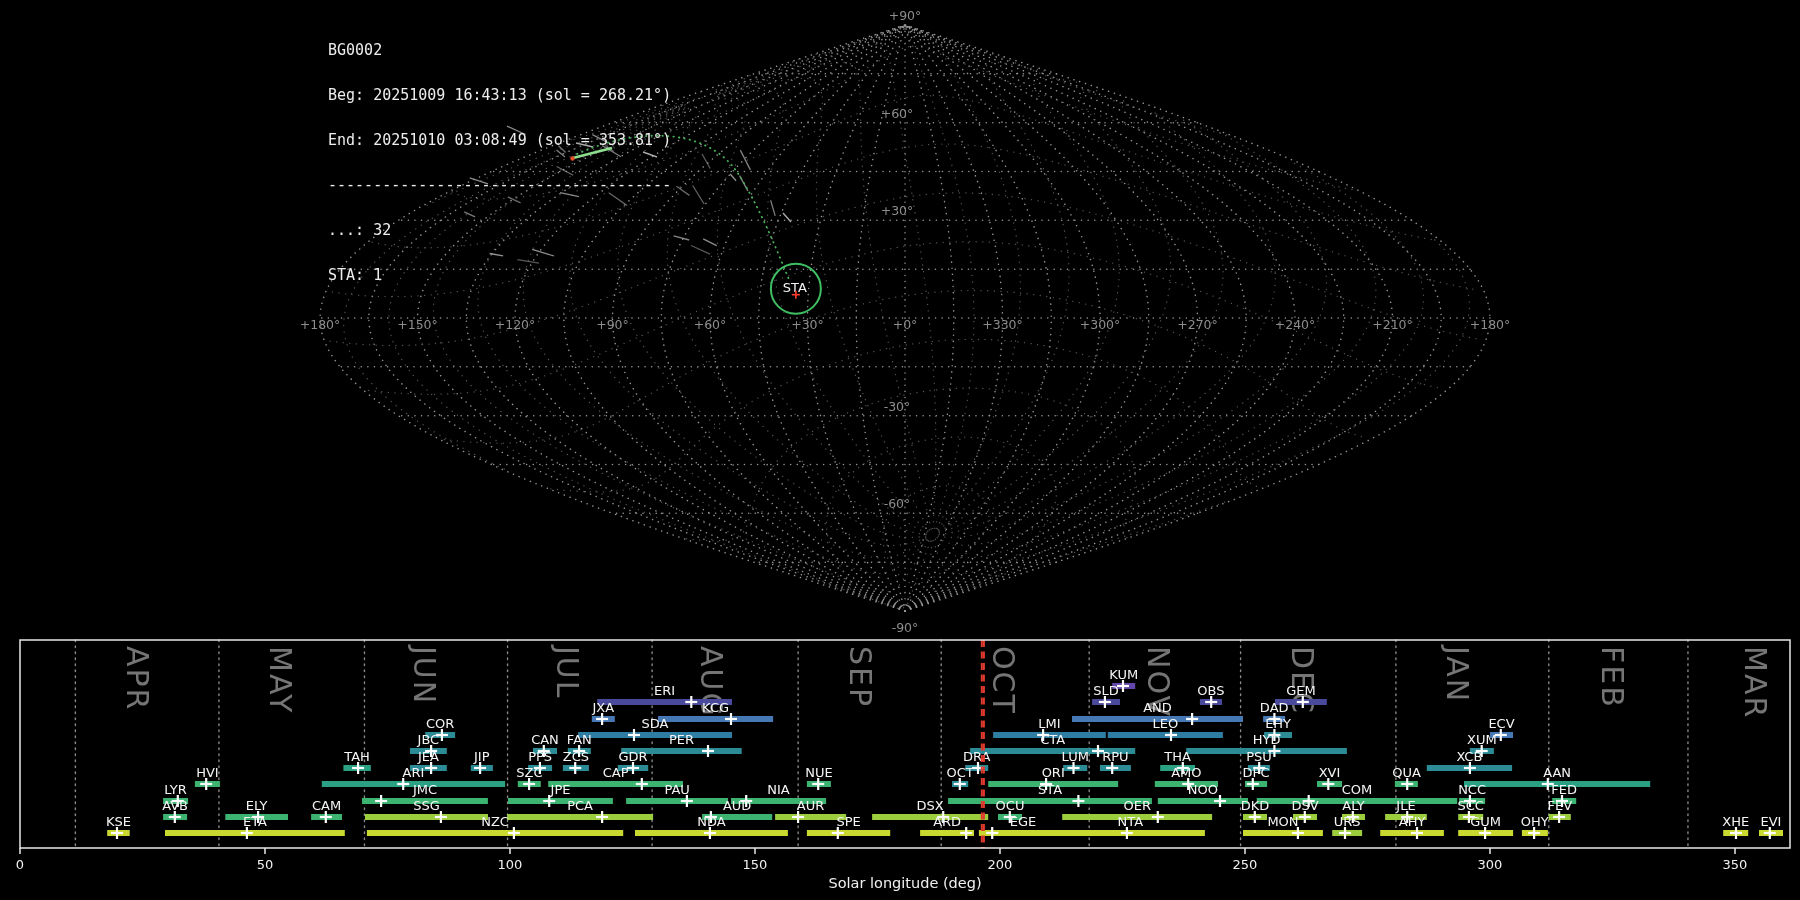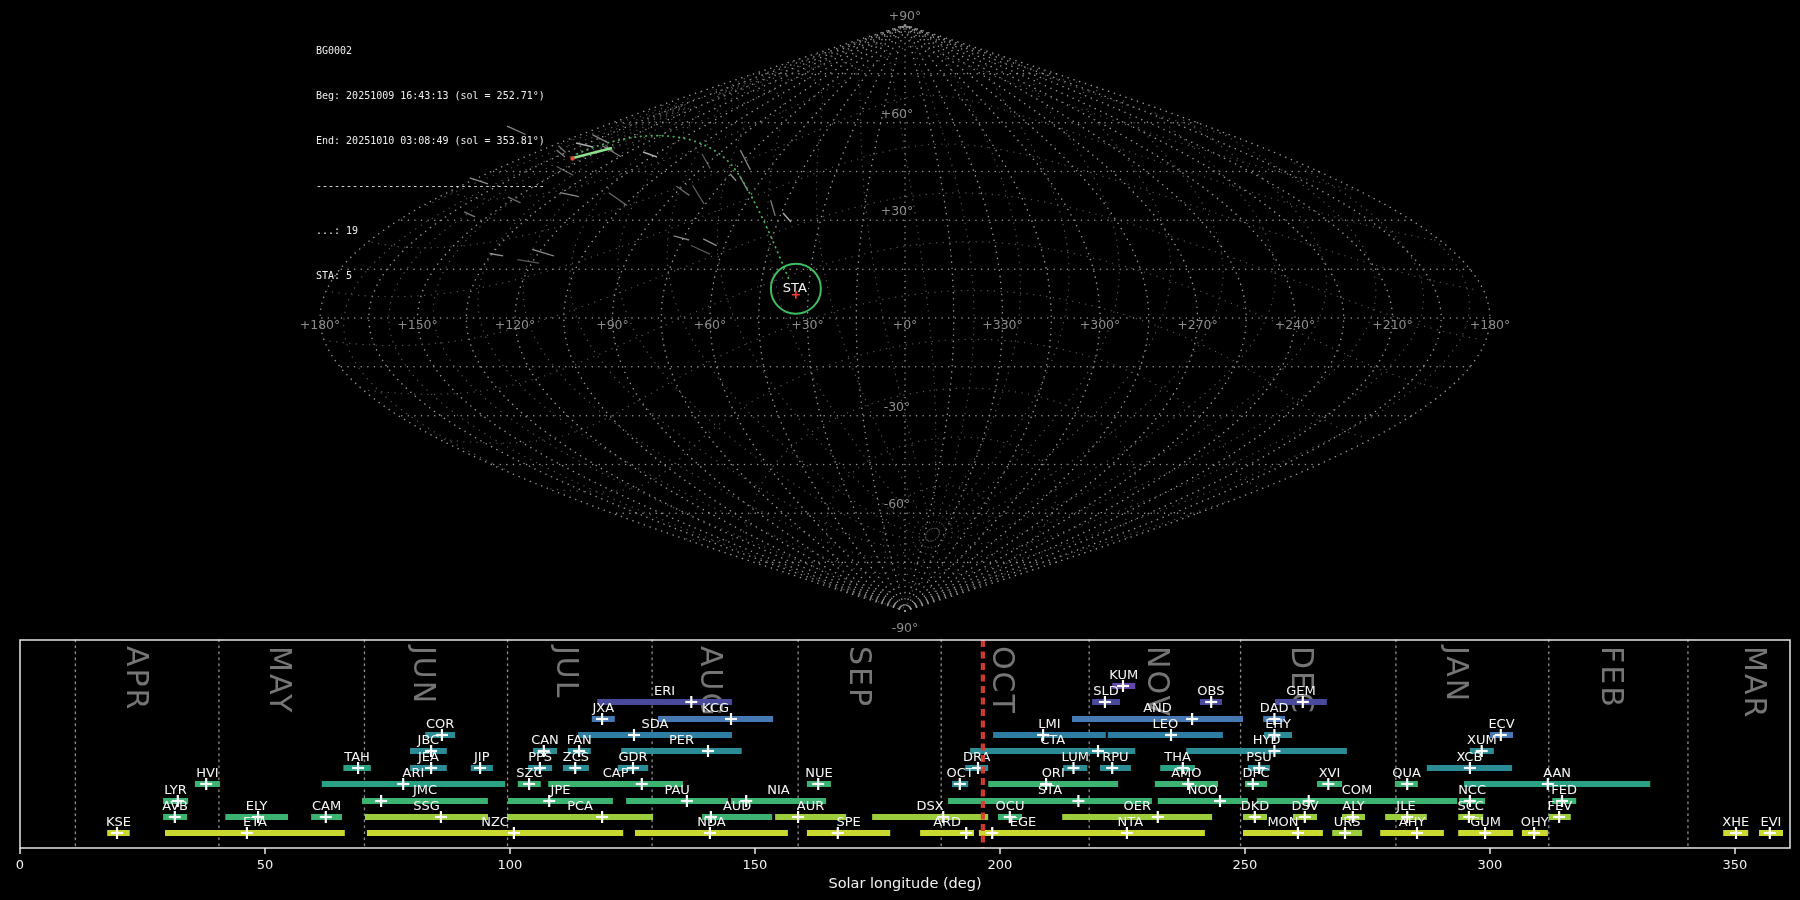--- a/index.html
+++ b/index.html
@@ -1,35 +1,35 @@
 <!DOCTYPE html>
 <html><head>
 <meta charset="utf-8">
 <style>
   html,body{margin:0;padding:0;background:#000;}
   body{width:1800px;height:900px;position:relative;overflow:hidden;
        font-family:"DejaVu Sans",sans-serif;}
   #scene{position:absolute;left:0;top:0;}
   .info-block{
-    position:absolute;left:316px;top:13px;
+    position:absolute;left:328px;top:13px;
     font-family:"DejaVu Sans Mono",monospace;
-    font-size:10px;line-height:15px;color:#ededed;
+    font-size:15px;line-height:15px;color:#ededed;
     white-space:pre;z-index:5;
   }
 </style>
 </head>
 <body>
 
 <div class="info-block">
   <div>BG0002</div>
-  <div>Beg: 20251009 16:43:13 (sol = 252.71°)</div>
+  <div>Beg: 20251009 16:43:13 (sol = 268.21°)</div>
   <div>End: 20251010 03:08:49 (sol = 353.81°)</div>
   <div>--------------------------------------</div>
-  <div>...: 19</div>
-  <div>STA: 5</div>
+  <div>...: 32</div>
+  <div>STA: 1</div>
 </div>
 
 <svg id="scene" width="1800" height="900" viewBox="0 0 1800 900">
   <g id="g-map-grid">
       <polyline fill="none" stroke-linecap="round" stroke-dasharray="0.1 6" points="905.0,611.0 925.4,604.5 945.8,598.0 966.1,591.5 986.4,585.0 1006.6,578.4 1026.6,571.9 1046.5,565.4 1066.2,558.9 1085.8,552.4 1105.1,545.9 1124.1,539.4 1142.9,532.9 1161.4,526.4 1179.6,519.8 1197.5,513.3 1215.0,506.8 1232.1,500.3 1248.9,493.8 1265.2,487.3 1281.0,480.8 1296.4,474.3 1311.4,467.8 1325.8,461.2 1339.7,454.7 1353.1,448.2 1366.0,441.7 1378.3,435.2 1390.0,428.7 1401.1,422.2 1411.6,415.7 1421.5,409.2 1430.8,402.6 1439.4,396.1 1447.4,389.6 1454.7,383.1 1461.4,376.6 1467.3,370.1 1472.6,363.6 1477.2,357.1 1481.1,350.6 1484.3,344.0 1486.8,337.5 1488.6,331.0 1489.6,324.5 1490.0,318.0 1489.6,311.5 1488.6,305.0 1486.8,298.5 1484.3,292.0 1481.1,285.4 1477.2,278.9 1472.6,272.4 1467.3,265.9 1461.4,259.4 1454.7,252.9 1447.4,246.4 1439.4,239.9 1430.8,233.4 1421.5,226.8 1411.6,220.3 1401.1,213.8 1390.0,207.3 1378.3,200.8 1366.0,194.3 1353.1,187.8 1339.7,181.3 1325.8,174.8 1311.4,168.2 1296.4,161.7 1281.0,155.2 1265.2,148.7 1248.9,142.2 1232.1,135.7 1215.0,129.2 1197.5,122.7 1179.6,116.2 1161.4,109.6 1142.9,103.1 1124.1,96.6 1105.1,90.1 1085.8,83.6 1066.2,77.1 1046.5,70.6 1026.6,64.1 1006.6,57.6 986.4,51.0 966.1,44.5 945.8,38.0 925.4,31.5 905.0,25.0" stroke="#949494" stroke-width="1.5"></polyline>
       <polyline fill="none" stroke-linecap="round" stroke-dasharray="0.1 6" points="905.0,611.0 923.7,604.5 942.4,598.0 961.1,591.5 979.6,585.0 998.1,578.4 1016.5,571.9 1034.7,565.4 1052.8,558.9 1070.7,552.4 1088.4,545.9 1105.9,539.4 1123.1,532.9 1140.1,526.4 1156.8,519.8 1173.1,513.3 1189.2,506.8 1204.9,500.3 1220.2,493.8 1235.1,487.3 1249.7,480.8 1263.8,474.3 1277.5,467.8 1290.7,461.2 1303.5,454.7 1315.8,448.2 1327.6,441.7 1338.8,435.2 1349.6,428.7 1359.8,422.2 1369.4,415.7 1378.5,409.2 1387.0,402.6 1394.9,396.1 1402.2,389.6 1408.9,383.1 1415.0,376.6 1420.5,370.1 1425.3,363.6 1429.5,357.1 1433.1,350.6 1436.0,344.0 1438.3,337.5 1439.9,331.0 1440.9,324.5 1441.3,318.0 1440.9,311.5 1439.9,305.0 1438.3,298.5 1436.0,292.0 1433.1,285.4 1429.5,278.9 1425.3,272.4 1420.5,265.9 1415.0,259.4 1408.9,252.9 1402.2,246.4 1394.9,239.9 1387.0,233.4 1378.5,226.8 1369.4,220.3 1359.8,213.8 1349.6,207.3 1338.8,200.8 1327.6,194.3 1315.8,187.8 1303.5,181.3 1290.7,174.8 1277.5,168.2 1263.8,161.7 1249.7,155.2 1235.1,148.7 1220.2,142.2 1204.9,135.7 1189.2,129.2 1173.1,122.7 1156.8,116.2 1140.1,109.6 1123.1,103.1 1105.9,96.6 1088.4,90.1 1070.7,83.6 1052.8,77.1 1034.7,70.6 1016.5,64.1 998.1,57.6 979.6,51.0 961.1,44.5 942.4,38.0 923.7,31.5 905.0,25.0" stroke="#949494" stroke-width="1.5"></polyline>
       <polyline fill="none" stroke-linecap="round" stroke-dasharray="0.1 6" points="905.0,611.0 922.0,604.5 939.0,598.0 956.0,591.5 972.8,585.0 989.7,578.4 1006.4,571.9 1022.9,565.4 1039.4,558.9 1055.6,552.4 1071.7,545.9 1087.6,539.4 1103.3,532.9 1118.7,526.4 1133.9,519.8 1148.8,513.3 1163.3,506.8 1177.6,500.3 1191.5,493.8 1205.1,487.3 1218.4,480.8 1231.2,474.3 1243.6,467.8 1255.7,461.2 1267.3,454.7 1278.4,448.2 1289.2,441.7 1299.4,435.2 1309.2,428.7 1318.4,422.2 1327.2,415.7 1335.4,409.2 1343.2,402.6 1350.4,396.1 1357.0,389.6 1363.1,383.1 1368.6,376.6 1373.6,370.1 1378.0,363.6 1381.8,357.1 1385.1,350.6 1387.8,344.0 1389.8,337.5 1391.3,331.0 1392.2,324.5 1392.5,318.0 1392.2,311.5 1391.3,305.0 1389.8,298.5 1387.8,292.0 1385.1,285.4 1381.8,278.9 1378.0,272.4 1373.6,265.9 1368.6,259.4 1363.1,252.9 1357.0,246.4 1350.4,239.9 1343.2,233.4 1335.4,226.8 1327.2,220.3 1318.4,213.8 1309.2,207.3 1299.4,200.8 1289.2,194.3 1278.4,187.8 1267.3,181.3 1255.7,174.8 1243.6,168.2 1231.2,161.7 1218.4,155.2 1205.1,148.7 1191.5,142.2 1177.6,135.7 1163.3,129.2 1148.8,122.7 1133.9,116.2 1118.7,109.6 1103.3,103.1 1087.6,96.6 1071.7,90.1 1055.6,83.6 1039.4,77.1 1022.9,70.6 1006.4,64.1 989.7,57.6 972.8,51.0 956.0,44.5 939.0,38.0 922.0,31.5 905.0,25.0" stroke="#949494" stroke-width="1.5"></polyline>
       <polyline fill="none" stroke-linecap="round" stroke-dasharray="0.1 6" points="905.0,611.0 920.3,604.5 935.6,598.0 950.9,591.5 966.1,585.0 981.2,578.4 996.2,571.9 1011.1,565.4 1025.9,558.9 1040.6,552.4 1055.1,545.9 1069.4,539.4 1083.5,532.9 1097.3,526.4 1111.0,519.8 1124.4,513.3 1137.5,506.8 1150.3,500.3 1162.9,493.8 1175.1,487.3 1187.0,480.8 1198.6,474.3 1209.8,467.8 1220.6,461.2 1231.1,454.7 1241.1,448.2 1250.7,441.7 1260.0,435.2 1268.7,428.7 1277.1,422.2 1285.0,415.7 1292.4,409.2 1299.3,402.6 1305.8,396.1 1311.8,389.6 1317.3,383.1 1322.3,376.6 1326.8,370.1 1330.7,363.6 1334.2,357.1 1337.1,350.6 1339.5,344.0 1341.3,337.5 1342.7,331.0 1343.5,324.5 1343.8,318.0 1343.5,311.5 1342.7,305.0 1341.3,298.5 1339.5,292.0 1337.1,285.4 1334.2,278.9 1330.7,272.4 1326.8,265.9 1322.3,259.4 1317.3,252.9 1311.8,246.4 1305.8,239.9 1299.3,233.4 1292.4,226.8 1285.0,220.3 1277.1,213.8 1268.7,207.3 1260.0,200.8 1250.7,194.3 1241.1,187.8 1231.1,181.3 1220.6,174.8 1209.8,168.2 1198.6,161.7 1187.0,155.2 1175.1,148.7 1162.9,142.2 1150.3,135.7 1137.5,129.2 1124.4,122.7 1111.0,116.2 1097.3,109.6 1083.5,103.1 1069.4,96.6 1055.1,90.1 1040.6,83.6 1025.9,77.1 1011.1,70.6 996.2,64.1 981.2,57.6 966.1,51.0 950.9,44.5 935.6,38.0 920.3,31.5 905.0,25.0" stroke="#949494" stroke-width="1.5"></polyline>
       <polyline fill="none" stroke-linecap="round" stroke-dasharray="0.1 6" points="905.0,611.0 918.6,604.5 932.2,598.0 945.8,591.5 959.3,585.0 972.7,578.4 986.1,571.9 999.3,565.4 1012.5,558.9 1025.5,552.4 1038.4,545.9 1051.1,539.4 1063.6,532.9 1076.0,526.4 1088.1,519.8 1100.0,513.3 1111.7,506.8 1123.1,500.3 1134.2,493.8 1145.1,487.3 1155.7,480.8 1166.0,474.3 1175.9,467.8 1185.5,461.2 1194.8,454.7 1203.8,448.2 1212.3,441.7 1220.5,435.2 1228.3,428.7 1235.7,422.2 1242.7,415.7 1249.3,409.2 1255.5,402.6 1261.3,396.1 1266.6,389.6 1271.5,383.1 1275.9,376.6 1279.9,370.1 1283.4,363.6 1286.5,357.1 1289.1,350.6 1291.2,344.0 1292.9,337.5 1294.0,331.0 1294.8,324.5 1295.0,318.0 1294.8,311.5 1294.0,305.0 1292.9,298.5 1291.2,292.0 1289.1,285.4 1286.5,278.9 1283.4,272.4 1279.9,265.9 1275.9,259.4 1271.5,252.9 1266.6,246.4 1261.3,239.9 1255.5,233.4 1249.3,226.8 1242.7,220.3 1235.7,213.8 1228.3,207.3 1220.5,200.8 1212.3,194.3 1203.8,187.8 1194.8,181.3 1185.5,174.8 1175.9,168.2 1166.0,161.7 1155.7,155.2 1145.1,148.7 1134.2,142.2 1123.1,135.7 1111.7,129.2 1100.0,122.7 1088.1,116.2 1076.0,109.6 1063.6,103.1 1051.1,96.6 1038.4,90.1 1025.5,83.6 1012.5,77.1 999.3,70.6 986.1,64.1 972.7,57.6 959.3,51.0 945.8,44.5 932.2,38.0 918.6,31.5 905.0,25.0" stroke="#949494" stroke-width="1.5"></polyline>
       <polyline fill="none" stroke-linecap="round" stroke-dasharray="0.1 6" points="905.0,611.0 916.9,604.5 928.8,598.0 940.7,591.5 952.5,585.0 964.3,578.4 975.9,571.9 987.6,565.4 999.1,558.9 1010.5,552.4 1021.7,545.9 1032.8,539.4 1043.8,532.9 1054.6,526.4 1065.2,519.8 1075.6,513.3 1085.8,506.8 1095.8,500.3 1105.6,493.8 1115.1,487.3 1124.4,480.8 1133.3,474.3 1142.1,467.8 1150.5,461.2 1158.6,454.7 1166.4,448.2 1173.9,441.7 1181.1,435.2 1187.9,428.7 1194.4,422.2 1200.5,415.7 1206.3,409.2 1211.7,402.6 1216.7,396.1 1221.4,389.6 1225.7,383.1 1229.5,376.6 1233.0,370.1 1236.1,363.6 1238.8,357.1 1241.1,350.6 1242.9,344.0 1244.4,337.5 1245.4,331.0 1246.0,324.5 1246.3,318.0 1246.0,311.5 1245.4,305.0 1244.4,298.5 1242.9,292.0 1241.1,285.4 1238.8,278.9 1236.1,272.4 1233.0,265.9 1229.5,259.4 1225.7,252.9 1221.4,246.4 1216.7,239.9 1211.7,233.4 1206.3,226.8 1200.5,220.3 1194.4,213.8 1187.9,207.3 1181.1,200.8 1173.9,194.3 1166.4,187.8 1158.6,181.3 1150.5,174.8 1142.1,168.2 1133.3,161.7 1124.4,155.2 1115.1,148.7 1105.6,142.2 1095.8,135.7 1085.8,129.2 1075.6,122.7 1065.2,116.2 1054.6,109.6 1043.8,103.1 1032.8,96.6 1021.7,90.1 1010.5,83.6 999.1,77.1 987.6,70.6 975.9,64.1 964.3,57.6 952.5,51.0 940.7,44.5 928.8,38.0 916.9,31.5 905.0,25.0" stroke="#949494" stroke-width="1.5"></polyline>

